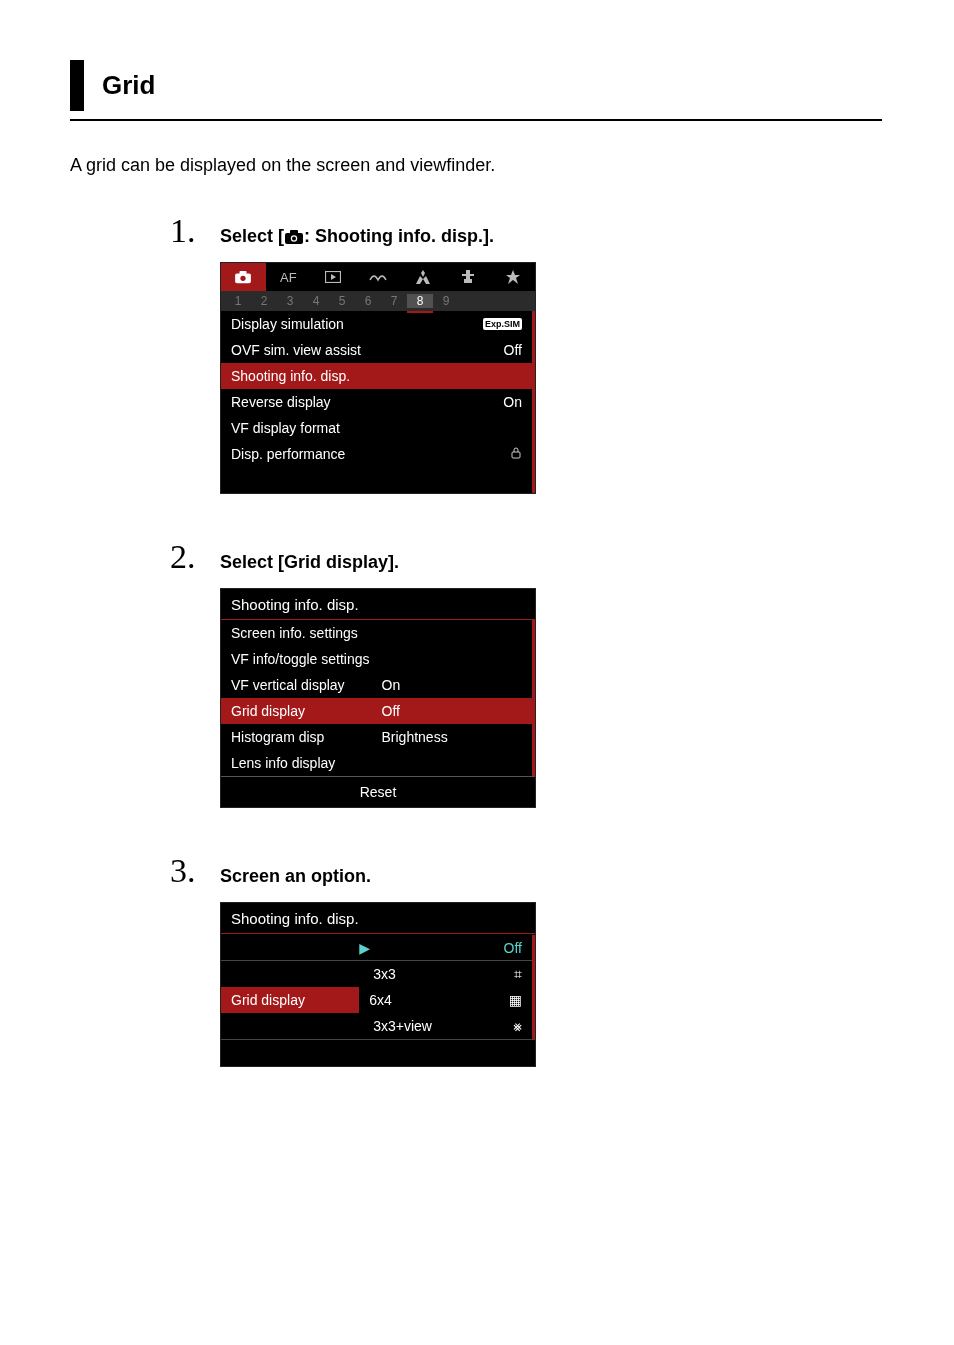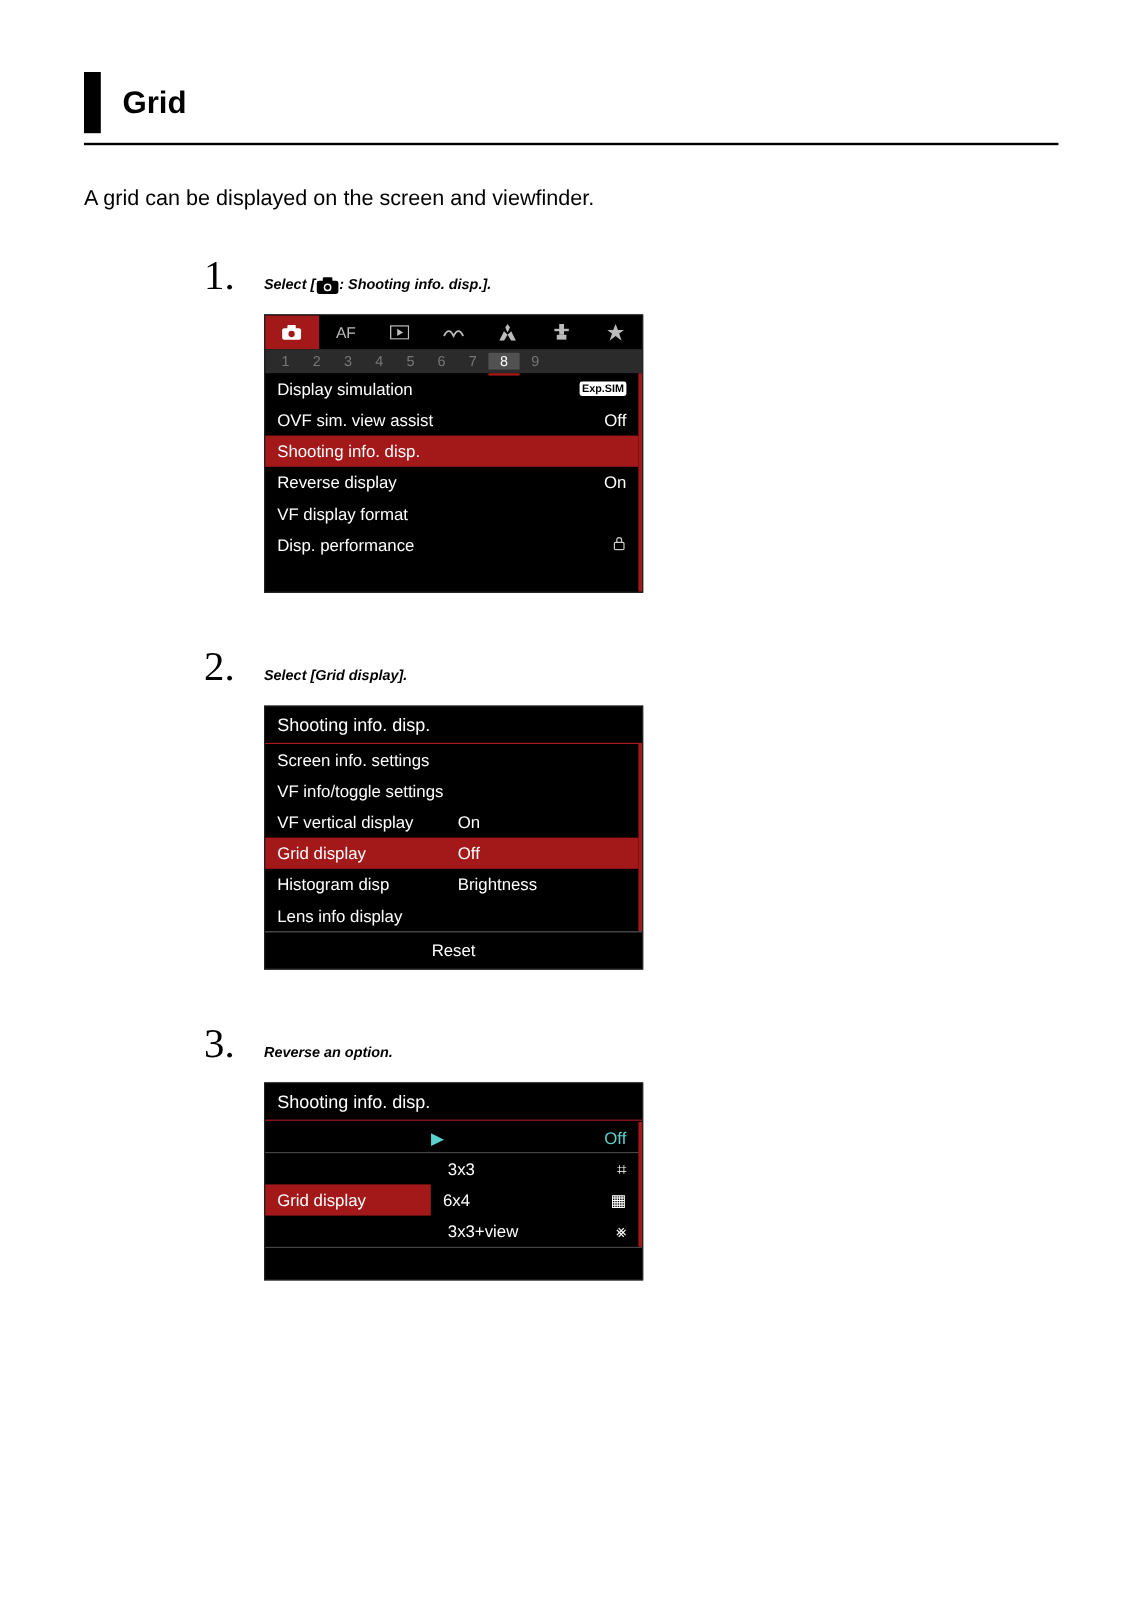--- a/index.html
+++ b/index.html
@@ -10,21 +10,21 @@
   .title-bar { width: 14px; background: #000; margin-right: 18px; }
   .title-text { font-size: 26px; font-weight: bold; align-self: center; padding: 10px 0; }
   .title-rule { border: none; border-top: 2px solid #000; margin-bottom: 34px; }
 
   .intro { font-size: 18px; margin-bottom: 36px; }
 
   .steps { padding-left: 100px; }
   .step { margin-bottom: 44px; }
   .step-row { display: flex; align-items: baseline; }
   .step-num { font-size: 34px; font-family: Georgia, 'Times New Roman', serif; width: 50px; flex-shrink: 0; }
-  .step-title { font-size: 12px; font-weight: bold; font-style: italic; }
+  .step-title { font-size: 18px; font-weight: bold; }
   .step-content { padding-left: 50px; margin-top: 12px; }
 
   
   .menu-box { width: 316px; background: #000; color: #fff; font-size: 14px; border: 1px solid #222; }
   .menu-row { display: flex; align-items: center; height: 26px; padding: 0 10px; justify-content: space-between; }
   .menu-row .label { flex: 1; }
   .menu-row .value { flex: 0 0 auto; padding-left: 10px; }
   .menu-row.selected { background: #a31818; }
   .menu-row.header { background: #000; color: #fff; height: 30px; font-size: 15px; }
   .menu-row.footer { justify-content: center; position: relative; height: 30px; }
@@ -214,21 +214,21 @@
                 </svg>
             </span>
           </div>
         </div>
       </div>
     </div>
 
     <div class="step">
       <div class="step-row">
         <div class="step-num">3.</div>
-        <div class="step-title">Reverse an option.</div>
+        <div class="step-title">Screen an option.</div>
       </div>
       <div class="step-content">
         <div class="menu-box">
           <div class="menu-row header">
             <span>Shooting info. disp.</span>
           </div>
           <div style="height:1px;background:#a31818;"></div>
           <div style="height:26px;"></div>
           <div style="height:1px;background:#444;"></div>
           <div style="display:flex;">

